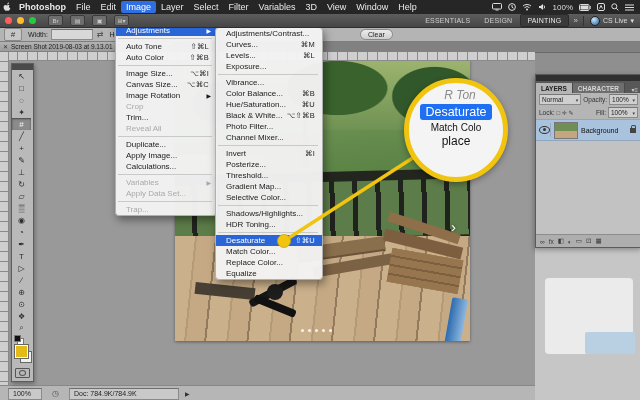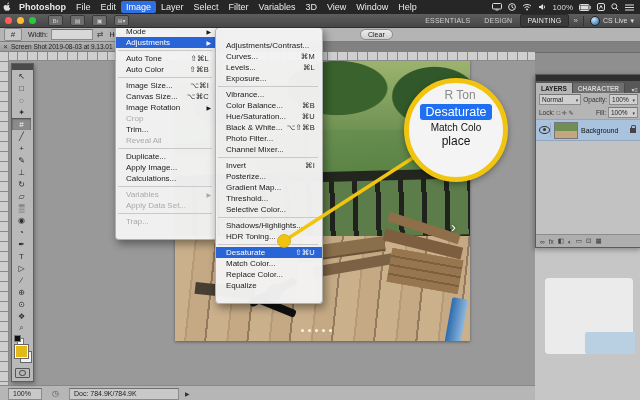--- a/index.html
+++ b/index.html
@@ -87,40 +87,40 @@
   .tool.active{background:#8b8b8b;box-shadow:inset 0 1px 2px rgba(0,0,0,.5);color:#f0f0f0;}
   .swatches{position:relative;height:32px;}
   .sw-mini-f{position:absolute;left:2px;top:1px;width:5px;height:5px;background:#111;border:1px solid #777;z-index:2;}
   .sw-mini-b{position:absolute;left:5px;top:4px;width:5px;height:5px;background:#f4f4f4;border:1px solid #777;}
   .sw-bg{position:absolute;left:8px;top:17px;width:10px;height:10px;background:#f0f0f0;border:1px solid #666;}
   .sw-fg{position:absolute;left:3px;top:11px;width:11px;height:11px;border:1px solid #fff;outline:1px solid #666;z-index:2;}
   .qmask{width:13px;height:8px;margin:2px auto 3px;border:1px solid #555;border-radius:1px;position:relative;}
   .qmask::after{content:"";position:absolute;left:3px;top:1px;width:5px;height:4px;border-radius:50%;border:1px solid #555;}
   
   .menu{position:absolute;background:rgba(243,243,243,.97);border:1px solid #b0b0b0;border-top:none;
-    box-shadow:2px 4px 8px rgba(0,0,0,.4);padding:12px 0;font-size:8px;color:#1a1a1a;z-index:5;border-radius:0 0 4px 4px;}
+    box-shadow:2px 4px 8px rgba(0,0,0,.4);padding:0 0;font-size:8px;color:#1a1a1a;z-index:5;border-radius:0 0 4px 4px;}
   .image-menu{left:115px;top:14px;width:100px;}
   .adj-menu{left:215px;top:27px;width:106px;border-radius:4px;border-top:1px solid #b0b0b0;}
   .menu ul{list-style:none;margin:0;padding:0;}
   .mi{display:flex;justify-content:space-between;align-items:center;height:11px;padding:0 5px 0 10px;white-space:nowrap;}
   .mi-right{display:flex;align-items:center;gap:2px;}
   .mi-shortcut{font-size:7.5px;color:#222;letter-spacing:.2px;}
   .mi-arrow{font-size:6px;}
   .mi.highlighted{background:#2a65d8;color:#fff;}
   .mi.highlighted .mi-shortcut{color:#fff;}
   .mi.disabled{color:#a9a9a9;}
   .mi.disabled .mi-shortcut{color:#b5b5b5;}
   .mi.separator{padding:2px 0;height:auto;}
   .mi.separator::before{content:"";flex:1;height:1px;background:#c9c9c9;margin:0 2px;}
   
   .overlay{position:absolute;left:0;top:0;z-index:6;pointer-events:none;}
   .callout{position:absolute;left:404px;top:78px;width:94px;height:94px;border:5px solid #f1c40f;border-radius:50%;
     background:#f4f4f4;z-index:7;overflow:hidden;display:flex;flex-direction:column;align-items:center;
     box-shadow:0 2px 6px rgba(0,0,0,.35);}
-  .co-partial-top{margin-top:5px;color:#8a8a8a;font-size:12px;margin-left:8px;}
+  .co-partial-top{margin-top:5px;color:#8a8a8a;font-size:12px;margin-left:8px;font-style:italic;}
   .co-pill{margin-top:2px;background:#1f6ff2;color:#fff;font-size:12.5px;padding:1px 5px;border-radius:3px;}
   .co-line2{margin-top:2px;color:#141414;font-size:10px;}
   .co-partial-bottom{margin-top:1px;color:#141414;font-size:12px;}
   
   .dock{position:absolute;left:535px;top:74px;width:105px;height:172px;background:#b5b5b5;border:1px solid #5a5a5a;
     z-index:4;display:flex;flex-direction:column;box-shadow:-1px 2px 5px rgba(0,0,0,.3);}
   .dock-topbar{height:6px;background:#2f2f2f;}
   .ptabs{height:12px;background:#585858;display:flex;align-items:flex-end;}
   .ptab{font-size:6.5px;font-weight:bold;padding:2px 5px 1px;background:#6e6e6e;color:#d5d5d5;border-right:1px solid #4a4a4a;}
   .ptab.active{background:#b5b5b5;color:#222;}
@@ -675,29 +675,29 @@
 
         <li class="mi">
           <span class="mi-label">Posterize...</span>
           <span class="mi-right">
             <span class="mi-shortcut"></span>
             <span class="mi-arrow"></span>
           </span>
         </li>
 
         <li class="mi">
+          <span class="mi-label">Threshold...</span>
+          <span class="mi-right">
+            <span class="mi-shortcut"></span>
+            <span class="mi-arrow"></span>
+          </span>
+        </li>
+
+        <li class="mi">
           <span class="mi-label">Gradient Map...</span>
-          <span class="mi-right">
-            <span class="mi-shortcut"></span>
-            <span class="mi-arrow"></span>
-          </span>
-        </li>
-
-        <li class="mi">
-          <span class="mi-label">Threshold...</span>
           <span class="mi-right">
             <span class="mi-shortcut"></span>
             <span class="mi-arrow"></span>
           </span>
         </li>
 
         <li class="mi">
           <span class="mi-label">Selective Color...</span>
           <span class="mi-right">
             <span class="mi-shortcut"></span>

